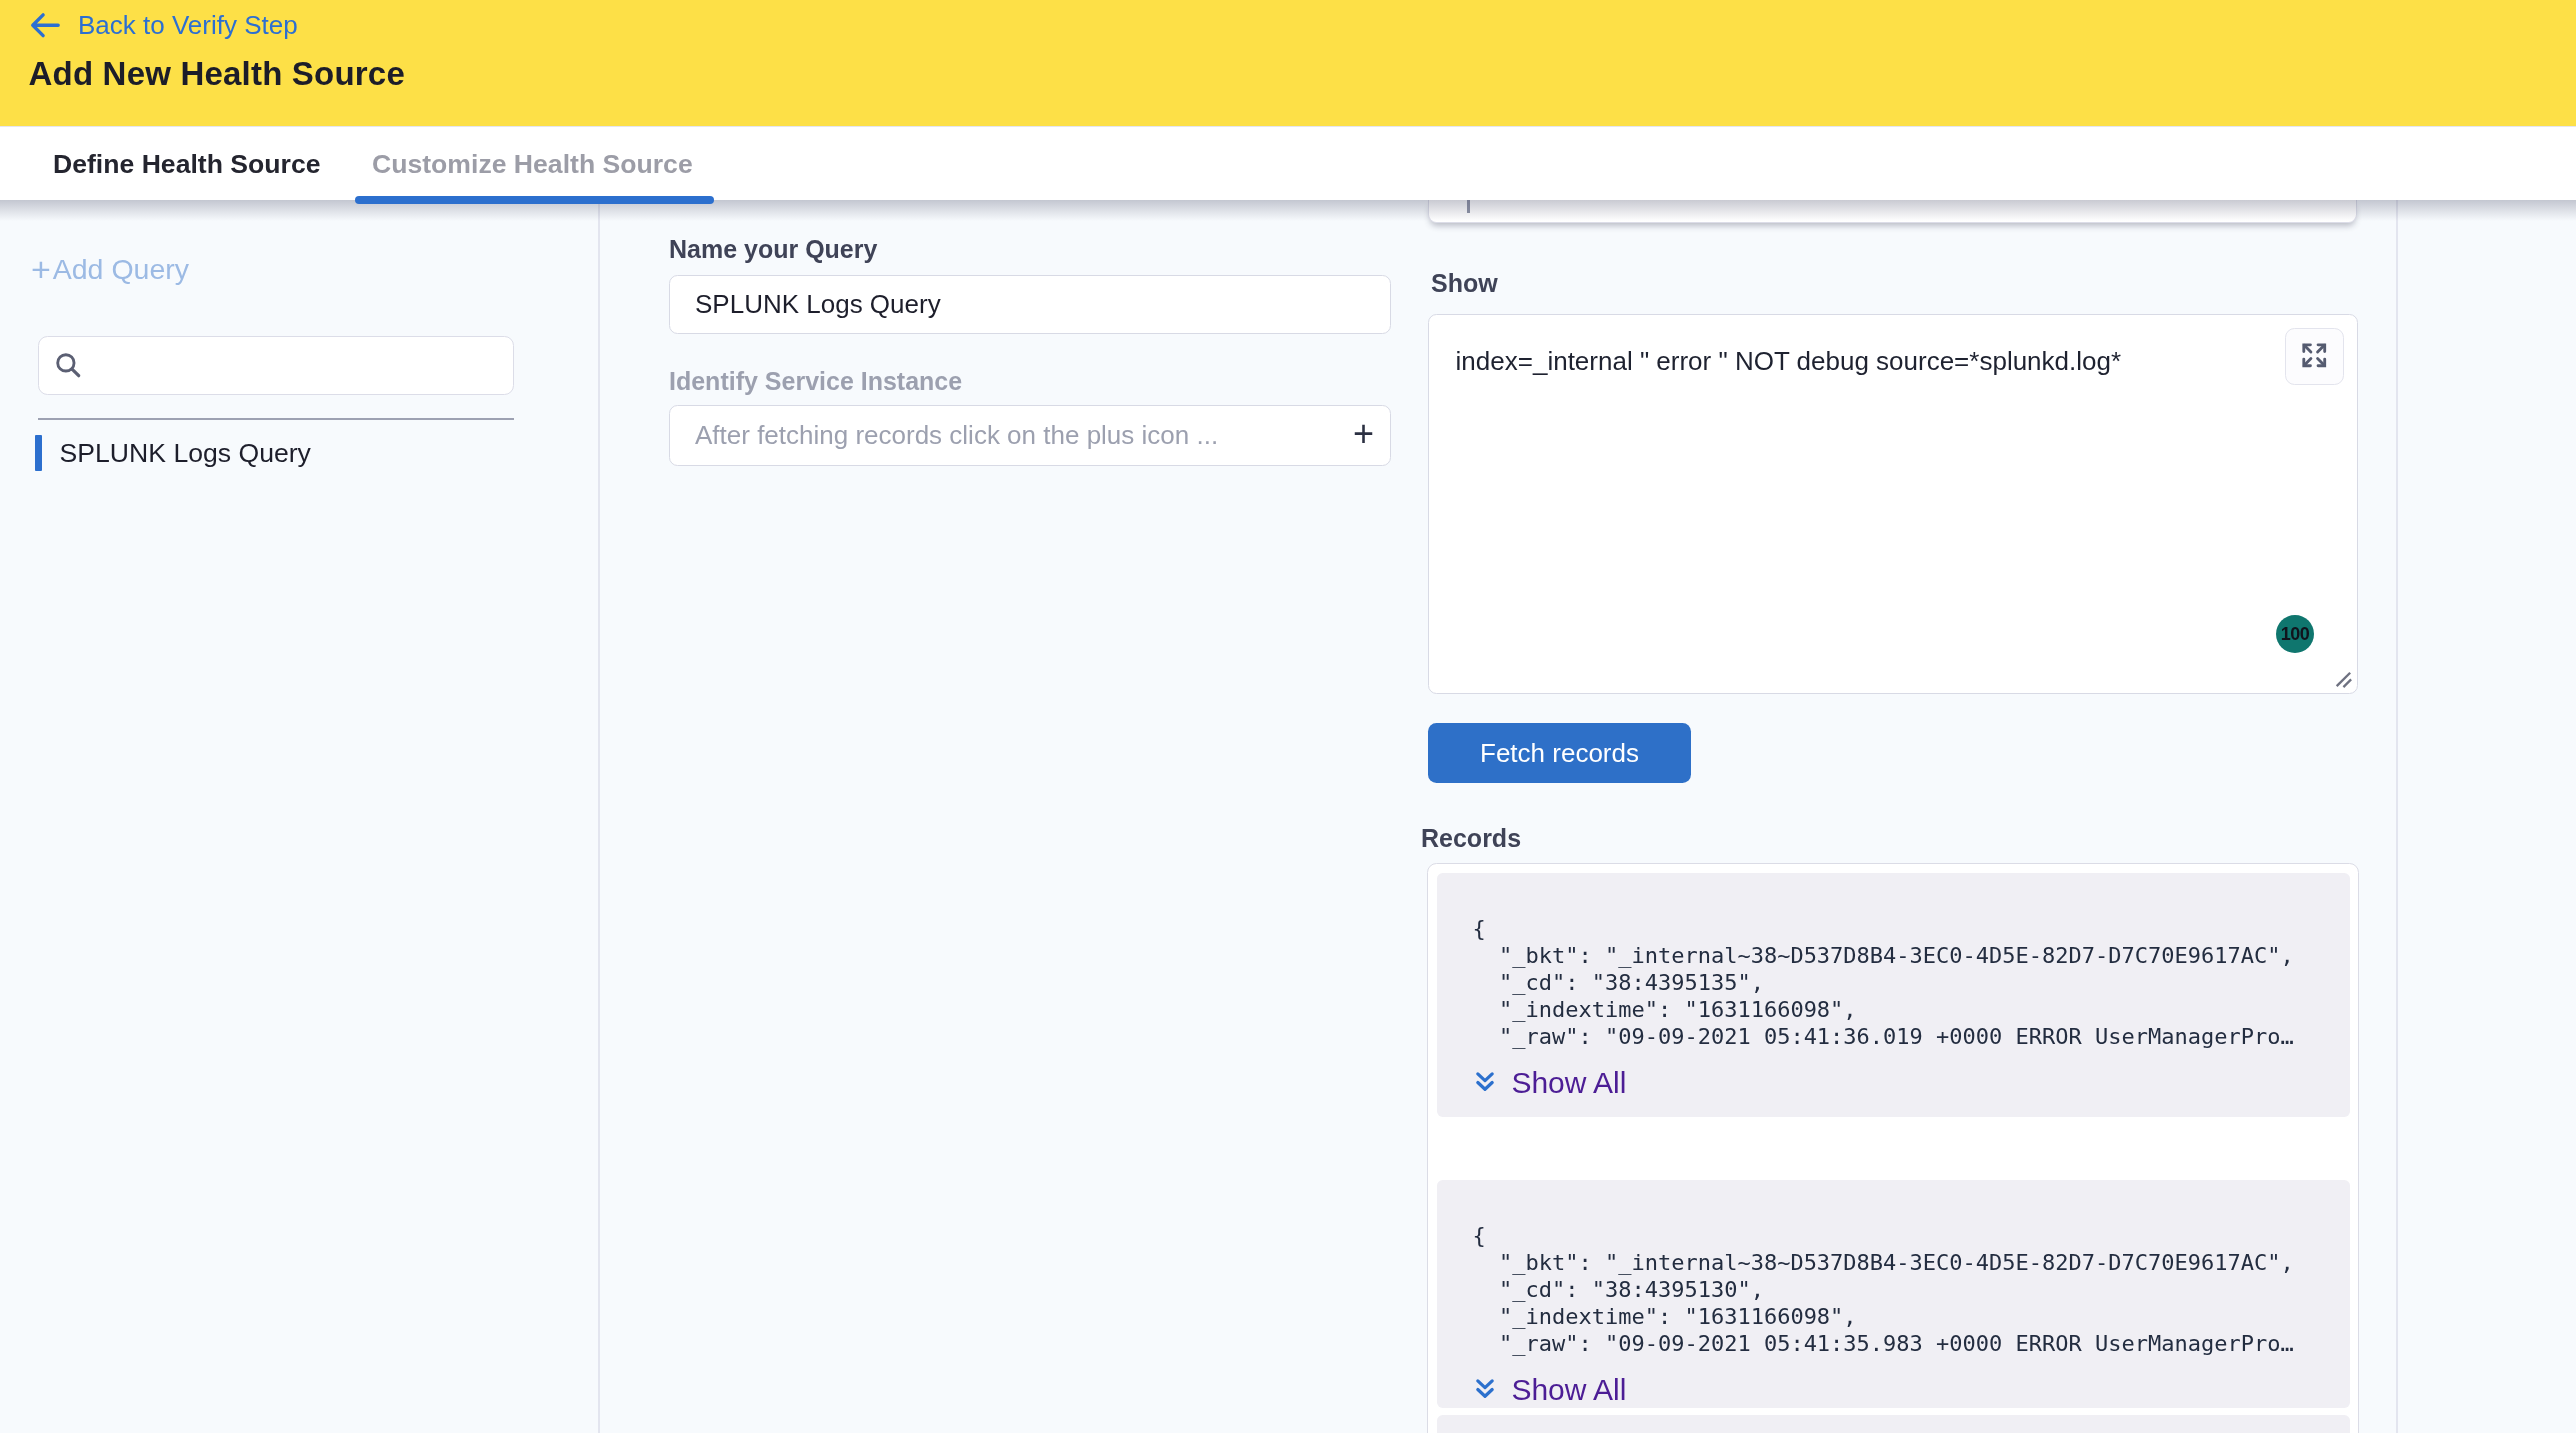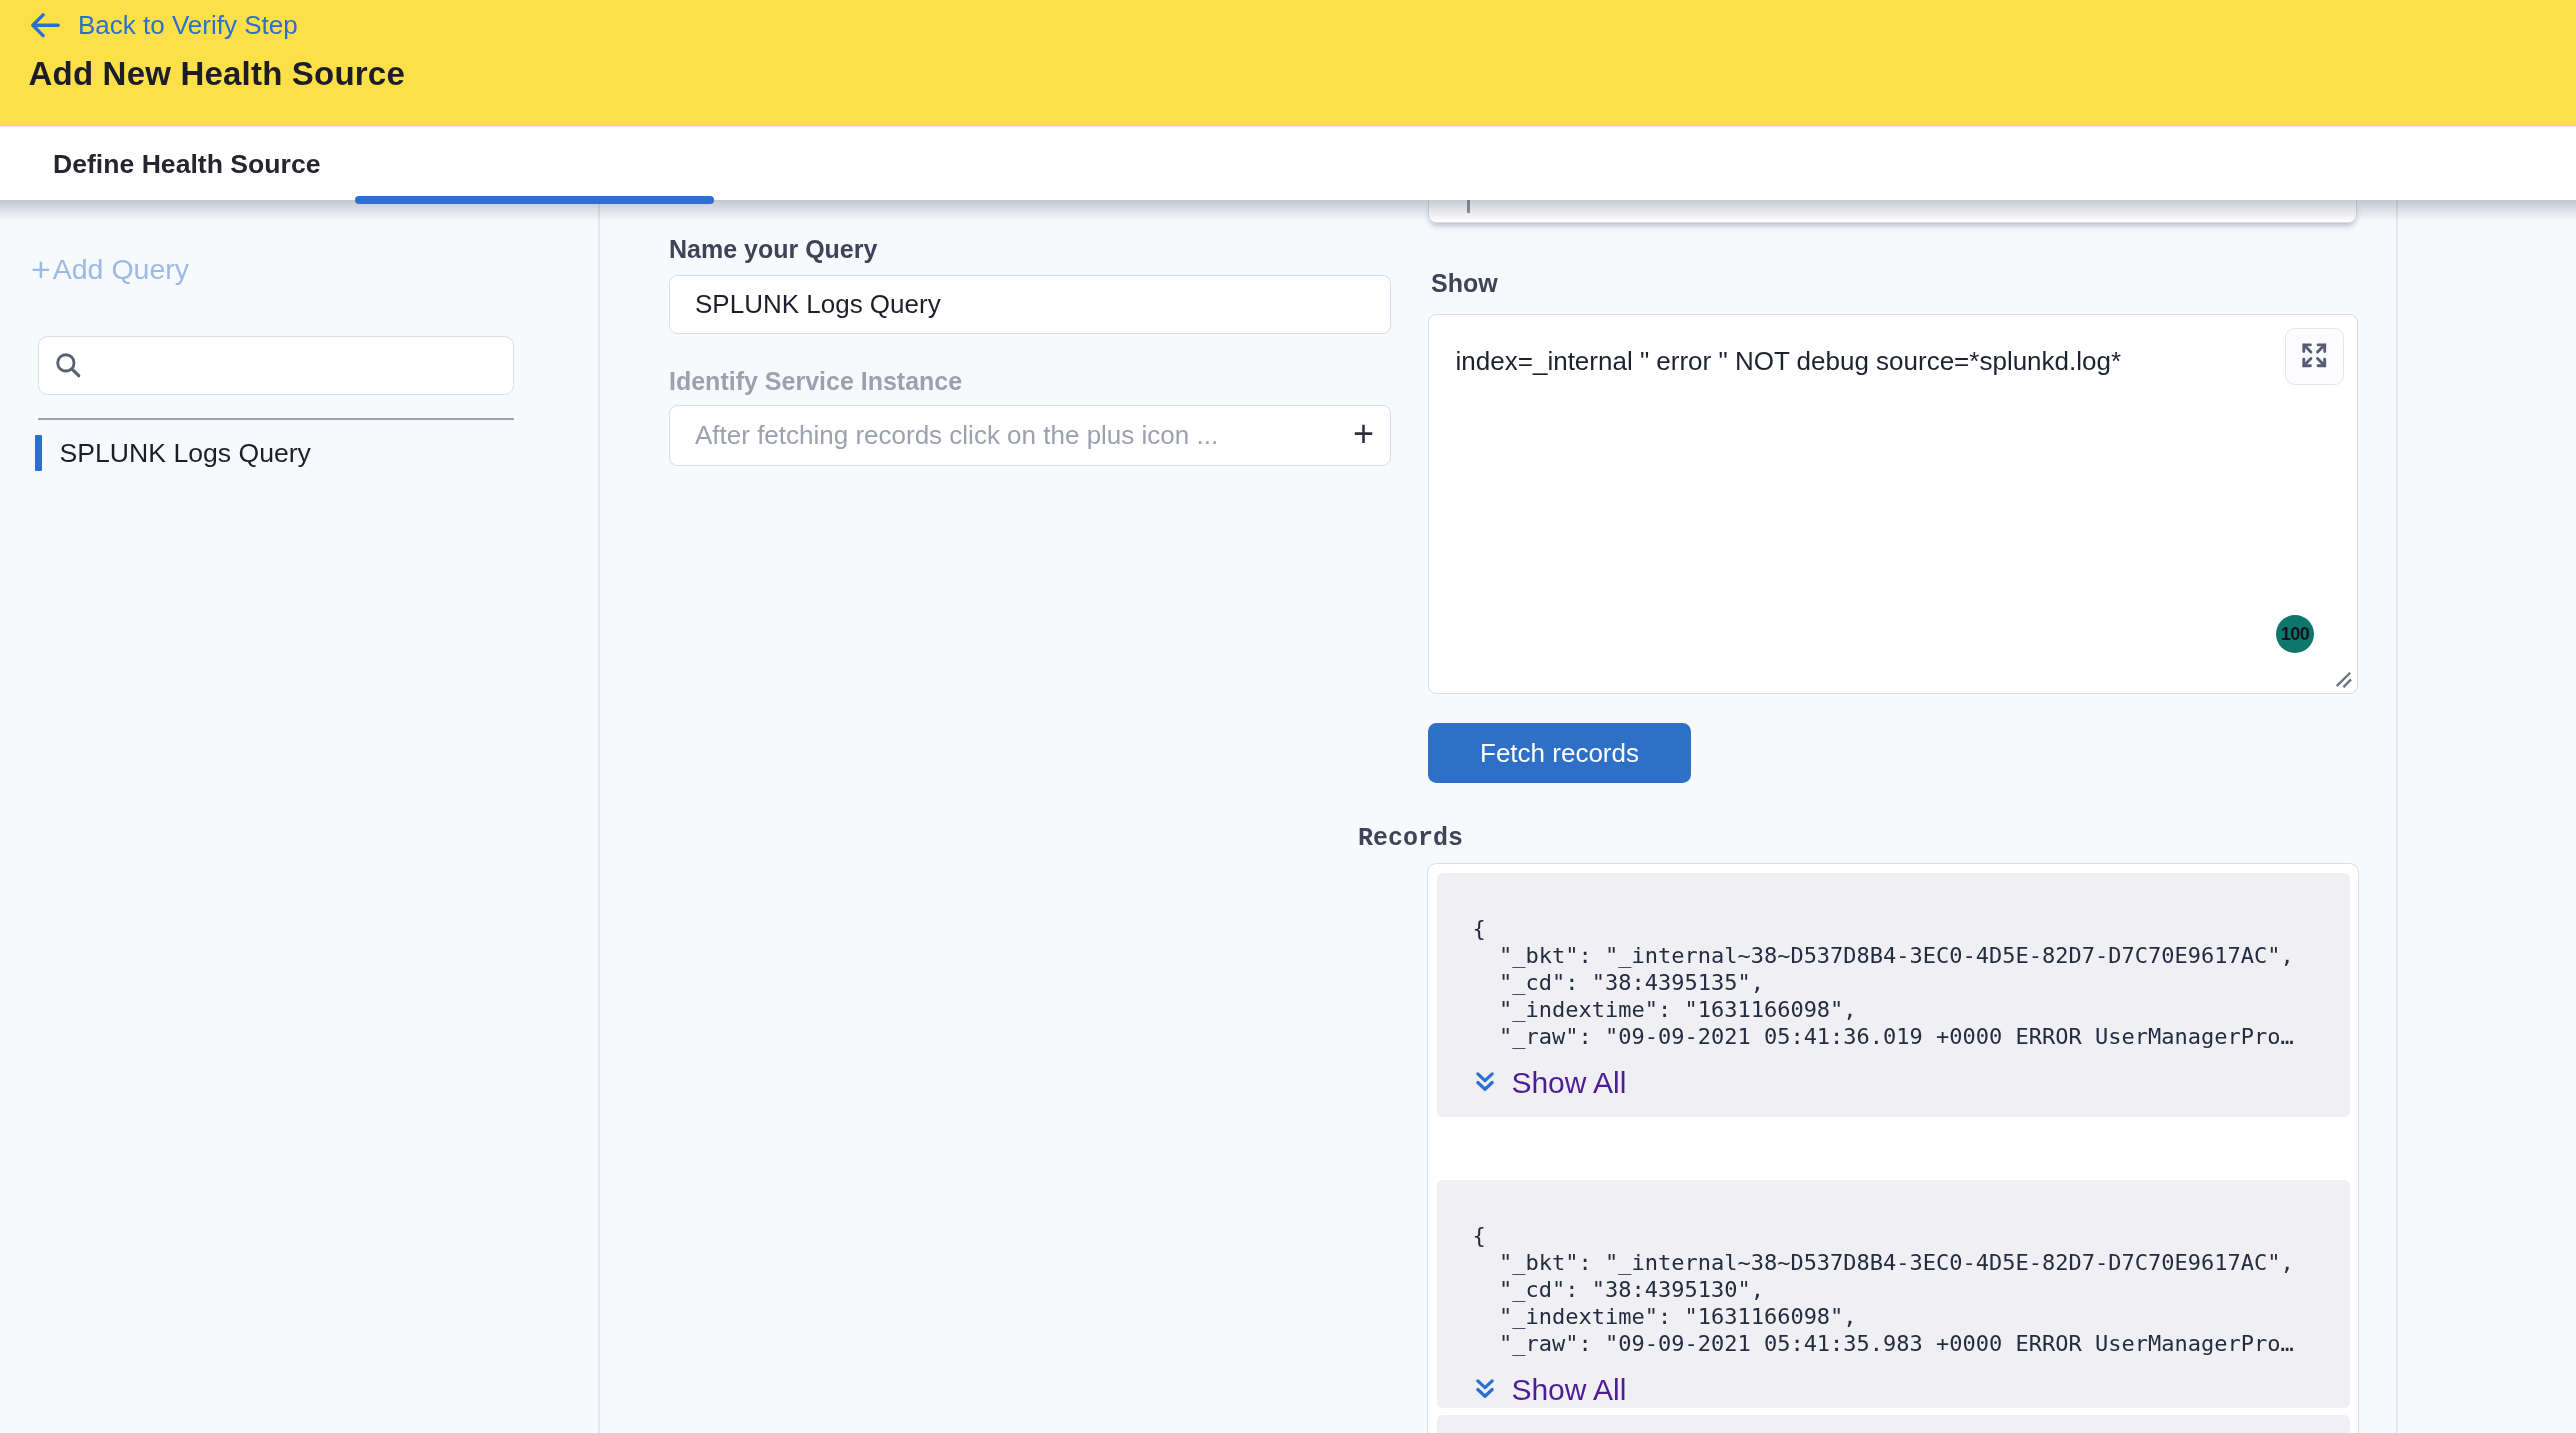--- a/index.html
+++ b/index.html
@@ -56,21 +56,21 @@
      border:1.9px solid #dcdde8; border-top:none; border-radius:0 0 8.5px 8.5px;
      box-shadow:0 4.7px 6.6px -1.9px rgba(40,44,70,0.30); z-index:3; }
   .partial-input .caret-mark { position:absolute; left:38px; top:0; width:2.8px; height:13.3px; background:#8e93a6; }
   .query-label { left:1431px; top:69px; }
   .query-box { position:absolute; left:1428px; top:114px; width:930px; height:380px; background:#ffffff; border:1.9px solid #d8dae5; border-radius:8.5px; }
   .query-text { position:absolute; left:26.6px; top:28.5px; right:114px; font-size:26px; color:#1e2230; line-height:34px; }
   .expand-btn { position:absolute; top:13.3px; right:13.3px; width:59px; height:57px; background:#fcfcfe; border:1.9px solid #e3e4ed; border-radius:9.5px; display:flex; align-items:center; justify-content:center; cursor:pointer; }
   .count-badge { position:absolute; right:43px; bottom:40px; width:38px; height:38px; border-radius:50%; background:#0f766e; color:#10131c; font-size:18px; font-weight:800; display:flex; align-items:center; justify-content:center; letter-spacing:-0.5px; }
   .resize-handle { position:absolute; right:2.8px; bottom:2.8px; width:25px; height:25px; cursor:nwse-resize; }
   .fetch-btn { position:absolute; left:1428px; top:523px; width:263px; height:60px; background:#2e70c8; border:none; border-radius:8.5px; color:#ffffff; font-size:26px; font-weight:500; font-family:"Liberation Sans",sans-serif; cursor:pointer; }
-  .records-label { left:1358px; top:624px;font-family:Liberation Mono, monospace; }
+  .records-label { left:1421px; top:624px; }
   .records-container { position:absolute; left:1427px; top:663px; width:932px; height:607px; background:#ffffff; border:1.9px solid #dbdce6; border-radius:9.5px; overflow:hidden; padding:8.5px; }
   .record-card { background:#f0eff4; border-radius:5.7px; padding:42px 28.5px 15px 36px; }
   .record-card.card1 { height:244px; margin-bottom:63px; }
   .record-card.card2 { height:228px; margin-bottom:7.6px; }
   .record-card.card3 { height:76px; }
   .record-json { font-family:"DejaVu Sans Mono", monospace; font-size:22px; line-height:27px; color:#232d40; white-space:pre; overflow:hidden; }
   .show-all { display:inline-flex; align-items:center; gap:15px; margin-top:16px; margin-left:1.9px; color:#4c1d95; font-size:30px; font-weight:500; cursor:pointer; }
   .show-all svg { display:block; }
 </style>
 </head>
@@ -85,20 +85,21 @@
           <path d="M15 4 L4 15 L15 26 M4.5 15 H31" stroke="#2c6fd2" stroke-width="3.6" fill="none" stroke-linecap="round" stroke-linejoin="round"></path>
         </svg>
       </span>
       <span class="back-label">Back to Verify Step</span>
     </div>
     <div class="page-title">Add New Health Source</div>
   </div>
 
   <div class="tab-bar">
     <div class="tab tab-define">Define Health Source</div>
+    <div class="tab tab-customize">Customize Health Source</div>
     <div class="tab-underline"></div>
   </div>
 
   <div class="content">
     <div class="vdiv vdiv1"></div>
     <div class="vdiv vdiv2"></div>
 
     <div class="add-query">
       <span class="plus-glyph">+</span>
         <span>Add Query</span>

